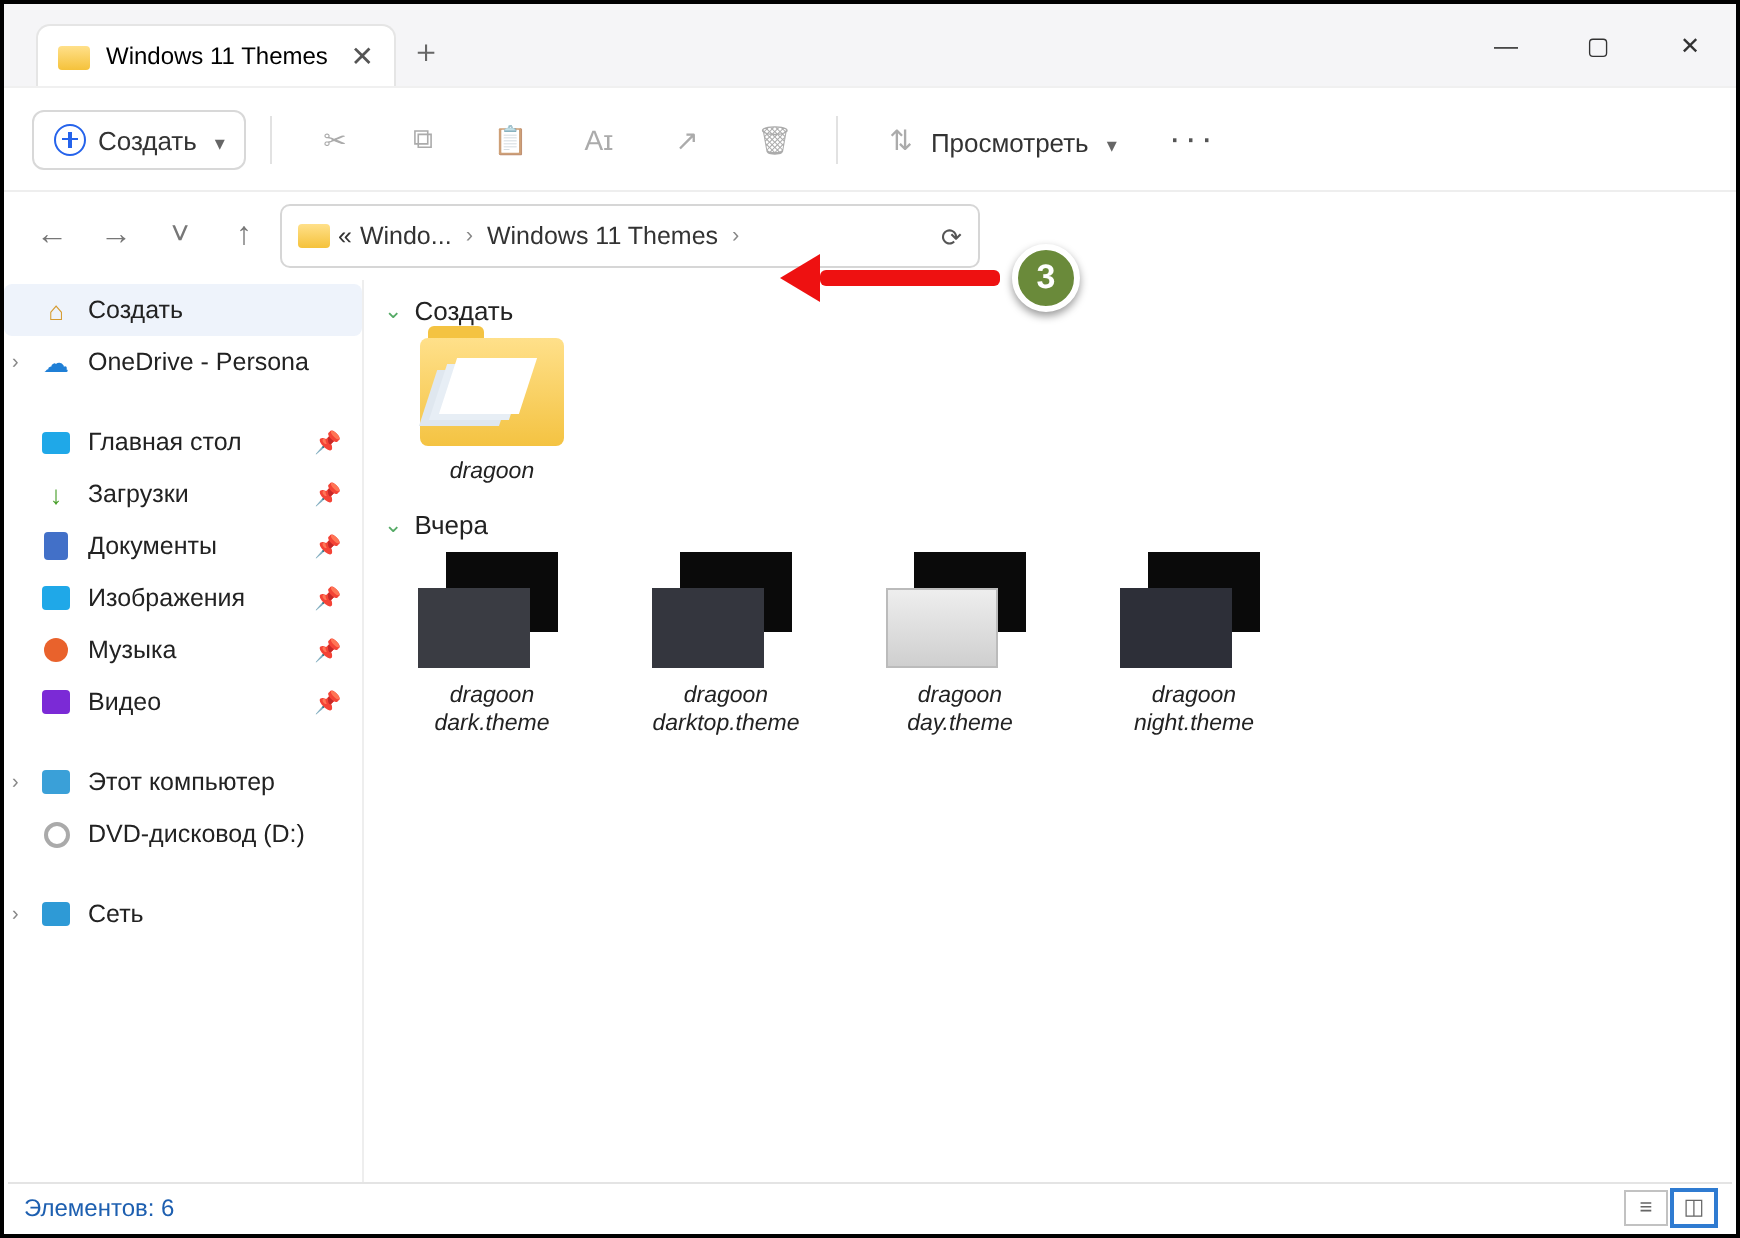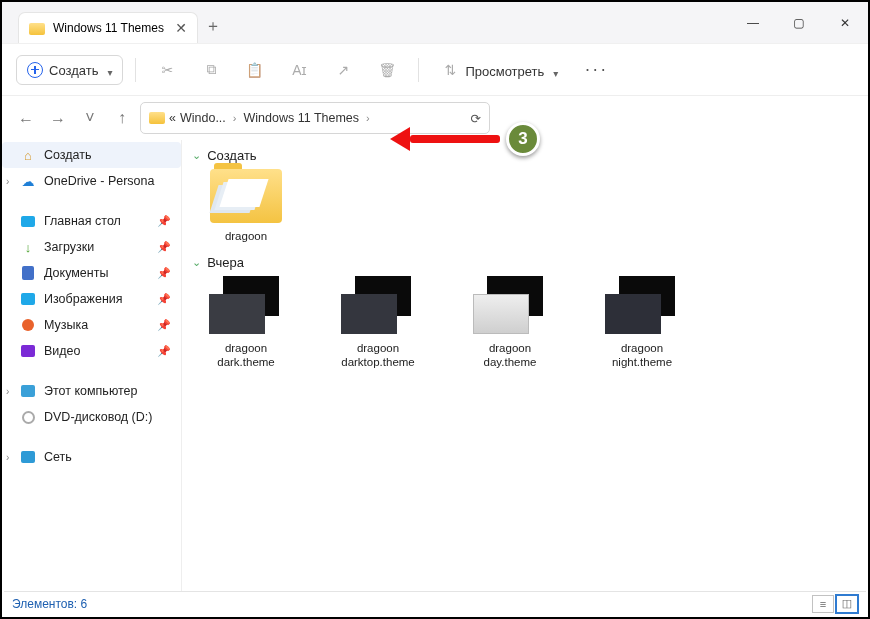--- a/index.html
+++ b/index.html
@@ -58,21 +58,21 @@
   .mus-ic{width:12px;height:12px;border-radius:50%;background:#e9622c;}
   .vid-ic{width:14px;height:12px;background:#7b2ad6;border-radius:2px;}
   .pc-ic{width:14px;height:12px;background:#3aa0d8;border-radius:2px;}
   .dvd-ic{width:13px;height:13px;border-radius:50%;border:2px solid #aaa;}
   .net-ic{width:14px;height:12px;background:#2e9ad6;border-radius:2px;}
   .sb-gap{height:14px;}
 
   .content { flex:1; padding:4px 10px 8px 10px; overflow:auto;}
   .group-hdr { display:flex; align-items:center; gap:6px; font-size:13px; color:#222; margin:4px 0 6px 0;}
   .group-hdr .gchev{ color:#5a6; font-size:11px;}
-  .grid { display:flex; flex-wrap:wrap; gap:20px 36px; padding-left:6px;}
+  .grid { display:flex; flex-wrap:wrap; gap:20px 21px; padding-left:6px;font-style:italic;}
   .item { width:96px; display:flex; flex-direction:column; align-items:center; font-size:11.5px; color:#222; text-align:center;}
   .folder-big { width:72px; height:54px; position:relative;}
   .folder-big .fback{position:absolute;inset:0;background:linear-gradient(#ffe08a,#f4c342);border-radius:4px;}
   .folder-big .ftab{position:absolute;left:4px;top:-6px;width:28px;height:12px;background:#f4c342;border-radius:3px 3px 0 0;}
   .folder-big .pages{position:absolute;left:14px;top:10px;width:40px;height:28px;background:#fff;transform:skewX(-18deg);box-shadow: -4px 3px 0 #e7eef5, -8px 6px 0 #dfe7ef;}
   .item .cap{ margin-top:6px; line-height:1.25;}
 
   .theme-ic { width:78px; height:62px; position:relative;}
   .theme-ic .back { position:absolute; left:16px; top:0; width:56px; height:40px; background:#0a0a0a;}
   .theme-ic .front { position:absolute; left:2px; top:18px; width:56px; height:40px;}

